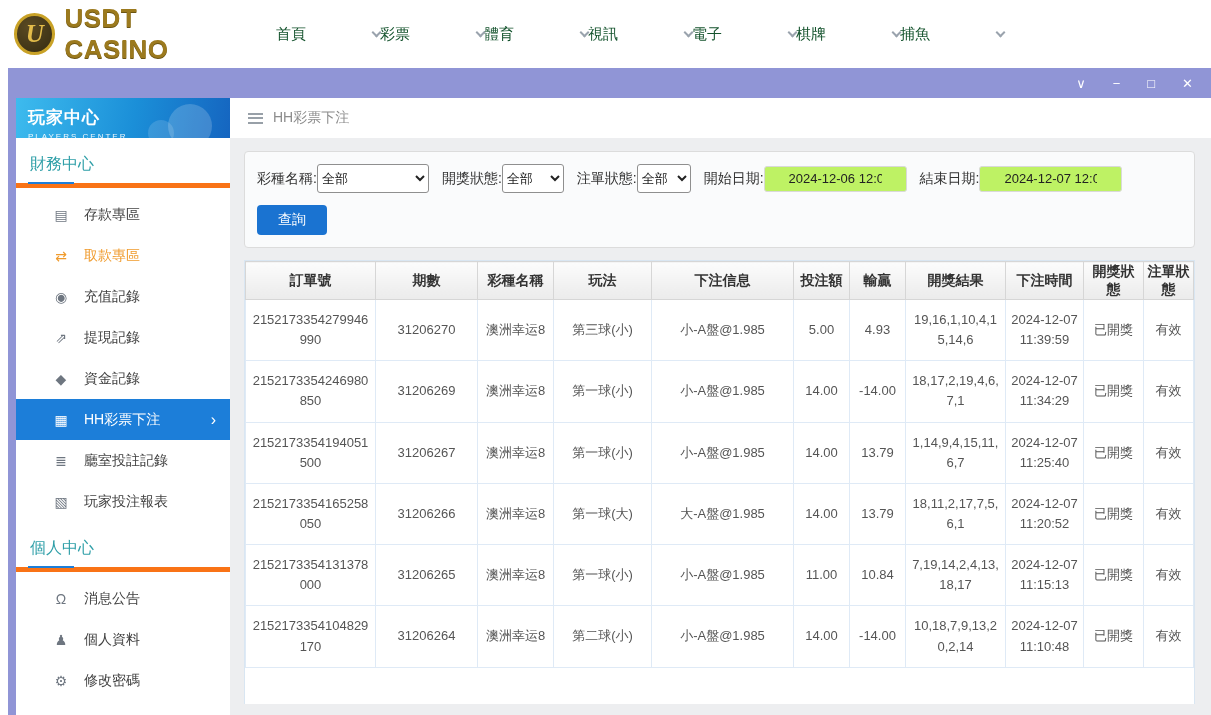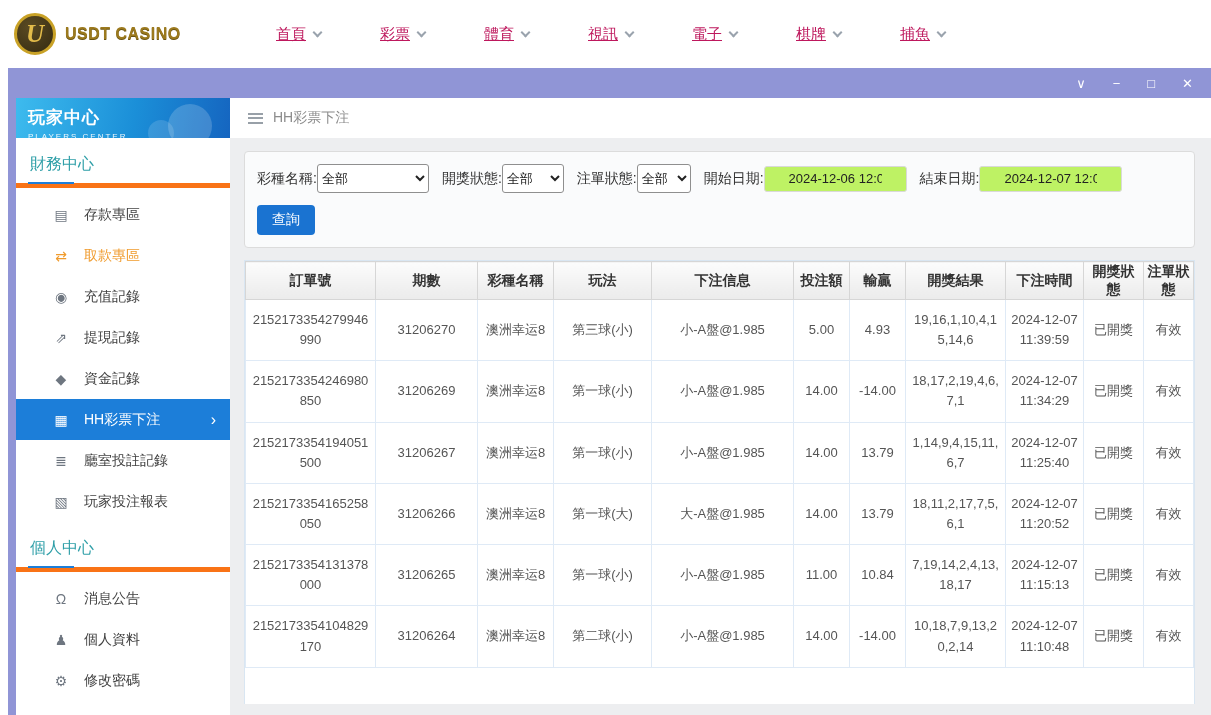--- a/index.html
+++ b/index.html
@@ -12,23 +12,23 @@
 
   
   .topnav { height:68px; display:flex; align-items:center; padding-left:14px; background:#fff; }
   .logo { display:flex; align-items:center; gap:9px; width:232px; cursor:pointer; }
   .logo-mark {
     width:42px; height:42px; border-radius:50%;
     border:3px solid #c9a227; background:radial-gradient(circle at 35% 30%, #5a4a22, #352b12);
     color:#e3bc4a; display:flex; align-items:center; justify-content:center;
     font-family:"Liberation Serif","DejaVu Serif",serif; font-size:25px; font-weight:bold; font-style:italic;
   }
-  .logo-text { font-size:16px; font-weight:800; letter-spacing:.5px; color:#9c7a1e; text-shadow:0 1px 0 #6b5412; }
+  .logo-text { font-size:26px; font-weight:800; letter-spacing:.5px; color:#9c7a1e; text-shadow:0 1px 0 #6b5412; }
   .nav-items { display:flex; margin-left:30px; }
-  .nav-item { width:104px; display:flex; align-items:center; justify-content:flex-start; font-size:15px; color:#be185d; cursor:pointer;text-decoration:underline; }
+  .nav-item { width:104px; display:flex; align-items:center; justify-content:space-between; font-size:15px; color:#14532d; cursor:pointer; }
   .chev { width:7px; height:7px; border-right:2px solid #9aa3ad; border-bottom:2px solid #9aa3ad; transform:rotate(45deg); display:inline-block; margin:-3px 0 0 8px; }
 
   
   .window { position:absolute; left:8px; right:0; top:68px; bottom:0; background:#9095d6; }
   .titlebar { height:30px; display:flex; justify-content:flex-end; align-items:center; gap:27px; padding-right:18px; color:#fff; }
   .titlebar span { font-size:13px; cursor:pointer; line-height:1; }
   .winbody { position:absolute; top:30px; left:8px; right:0; bottom:0; background:#edeef0; display:flex; overflow:hidden; }
 
   
   .sidebar { width:214px; background:#fff; flex-shrink:0; overflow:hidden; }
@@ -54,21 +54,21 @@
   .content { flex:1; display:flex; flex-direction:column; background:#edeef0; min-width:0; }
   .breadcrumb { height:40px; background:#fff; display:flex; align-items:center; gap:10px; padding-left:18px; color:#8c8c8c; font-size:14px; flex-shrink:0; }
   .burger { width:15px; height:11px; background:repeating-linear-gradient(to bottom,#98a0a8 0 2px, transparent 2px 4.5px); cursor:pointer; }
 
   .filters { margin:13px 16px 12px 14px; background:#fafbfc; border:1px solid #dcdcdc; border-radius:4px; padding:12px; flex-shrink:0; }
   .filter-row { display:flex; align-items:center; font-size:14px; color:#333; white-space:nowrap; }
   .fgroup { display:flex; align-items:center; margin-right:13px; }
   select { height:29px; border:1px solid #8f8f8f; border-radius:3px; background:#fff; font-size:13px; color:#222; }
   .sel-lottery { width:112px; } .sel-draw { width:62px; } .sel-order { width:54px; }
   .date-input { height:26px; width:143px; border:1px solid #d9d9d9; border-radius:3px; padding:0 24px; font-size:13px; color:#222; background:#bef264; }
-  .search-btn { margin-top:12px; background:#1a73d1; color:#fff; border:none; border-radius:4px; padding:6px 15px; font-size:14px; cursor:pointer; }
+  .search-btn { margin-top:12px; background:#1a73d1; color:#fff; border:none; border-radius:4px; padding:6px 21px; font-size:14px; cursor:pointer; }
 
   .tablewrap { margin:0 16px 11px 14px; background:#fff; flex:1; overflow:hidden; border:1px solid #d9e6f2; border-bottom:none; }
   table { width:100%; border-collapse:collapse; table-layout:fixed; }
   th { background:linear-gradient(#fcfcfc,#ebebeb); border:1px solid #d6d6d6; height:38px; font-size:14px; color:#333; font-weight:bold; padding:0 2px; }
   td { border:1px solid #dfeaf6; text-align:center; font-size:13px; color:#555; padding:10px 4px; word-break:break-all; line-height:1.55; }
 </style>
 </head>
 <body>
 
 <header class="topnav">

